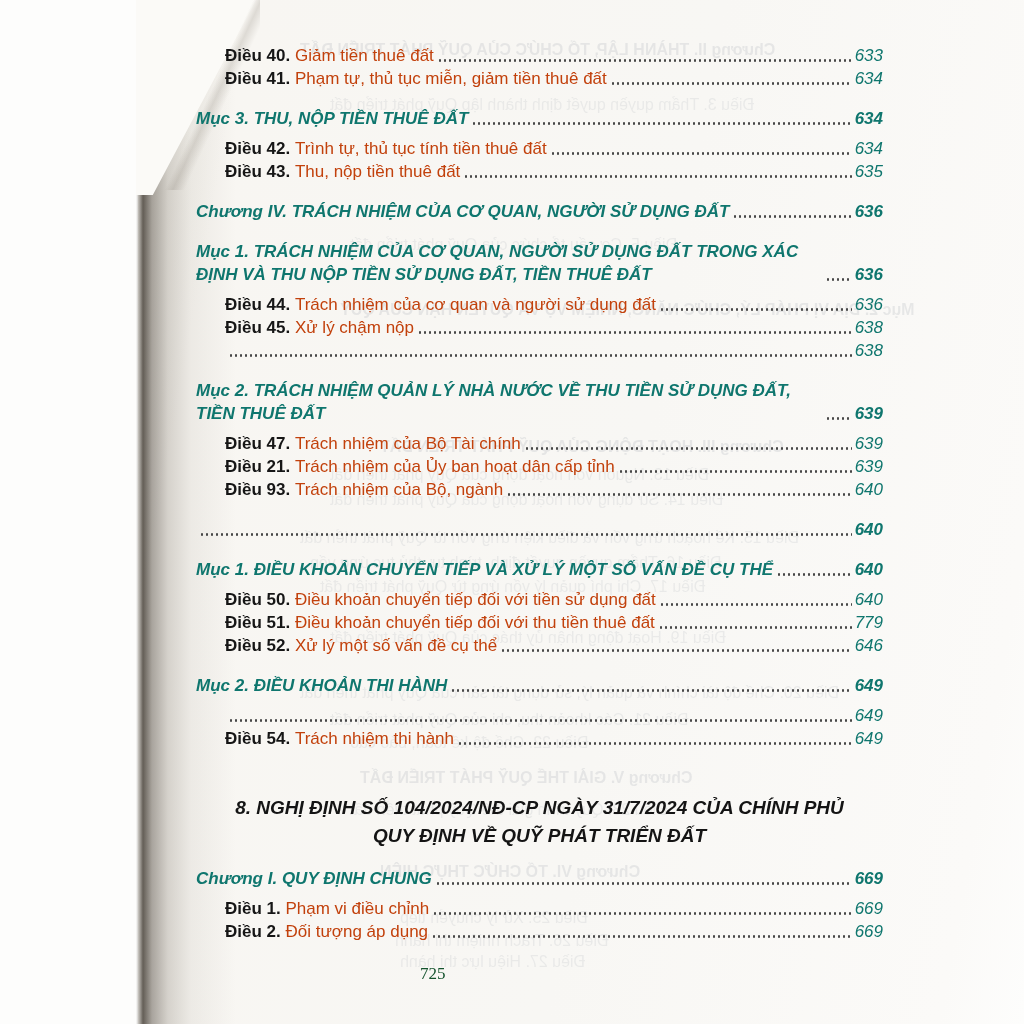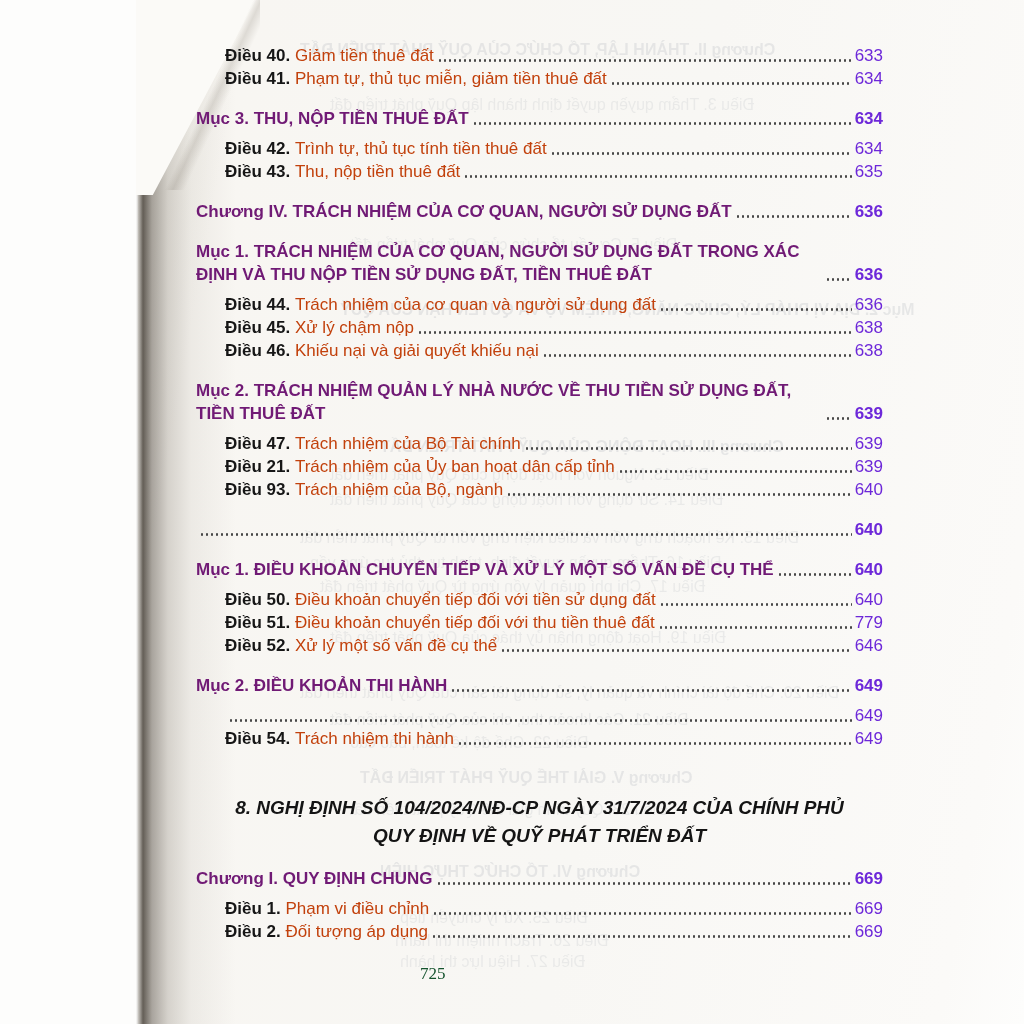--- a/index.html
+++ b/index.html
@@ -25,26 +25,26 @@
   .bleed-line{position:absolute;transform:scaleX(-1);color:#76808e;opacity:.11;
     filter:blur(0.7px);font-size:16px;white-space:nowrap;line-height:20px;}
   .bleed-line.b{font-weight:700;opacity:.14;}
   
   .toc{position:absolute;left:196px;top:44px;width:687px;color:#2e2e2e;}
   .row{display:flex;align-items:flex-end;font-size:17px;line-height:23px;}
   .row .entry-text{flex:0 1 auto;}
   .row .lbl{font-weight:700;color:#161616;margin-top:39px;}
   .row .ttl{color:#c2410c;}
   .section,.chapter{margin-top:17px;margin-bottom:7px;font-weight:700;}
-  .section .ttl,.chapter .ttl,.section .lbl,.chapter .lbl{color:#701a75;}
+  .section .ttl,.chapter .ttl,.section .lbl,.chapter .lbl{color:#0f766e;font-style:italic;}
   .article{margin-left:29px;}
   .leader{flex:1 1 26px;min-width:26px;height:5px;margin:0 3px 4px 4px;align-self:flex-end;
     background-image:radial-gradient(circle at 2px 2.5px,#474747 1.05px,rgba(0,0,0,0) 1.35px);
     background-size:5px 5px;background-repeat:repeat-x;background-position:left bottom;}
-  .pg{flex:0 0 auto;color:#6d28d9;}
+  .pg{flex:0 0 auto;color:#0f766e;font-style:italic;}
   .heading{display:block;margin-top:44px;margin-bottom:15px;text-align:center;
     font-weight:700;font-size:19px;line-height:28px;color:#141414;font-style:italic;}
   .hline{white-space:nowrap;}
   
   .page-number{position:absolute;left:420px;top:964px;width:140px;text-align:left;
     font-family:"Liberation Serif","DejaVu Serif",serif;font-size:17px;color:#14532d;}
 </style>
 </head>
 <body>
 
@@ -115,21 +115,20 @@
         <span class="entry-text"><span class="lbl">Điều 44. </span><span class="ttl">Trách nhiệm của cơ quan và người sử dụng đất</span></span>
         <span class="leader"></span>
         <span class="pg">636</span>
       </div>
       <div class="row article">
         <span class="entry-text"><span class="lbl">Điều 45. </span><span class="ttl">Xử lý chậm nộp</span></span>
         <span class="leader"></span>
         <span class="pg">638</span>
       </div>
       <div class="row article">
-        <span class="entry-text"><span class="lbl">Điều 46. </span><span class="ttl">Khiếu nại và giải quyết khiếu nại</span></span>
         <span class="leader"></span>
         <span class="pg">638</span>
       </div>
       <div class="row section">
         <span class="entry-text"><span class="lbl">Mục 2. </span><span class="ttl">TRÁCH NHIỆM QUẢN LÝ NHÀ NƯỚC VỀ THU TIỀN SỬ DỤNG ĐẤT, TIỀN THUÊ ĐẤT</span></span>
         <span class="leader"></span>
         <span class="pg">639</span>
       </div>
       <div class="row article">
         <span class="entry-text"><span class="lbl">Điều 47. </span><span class="ttl">Trách nhiệm của Bộ Tài chính</span></span>

